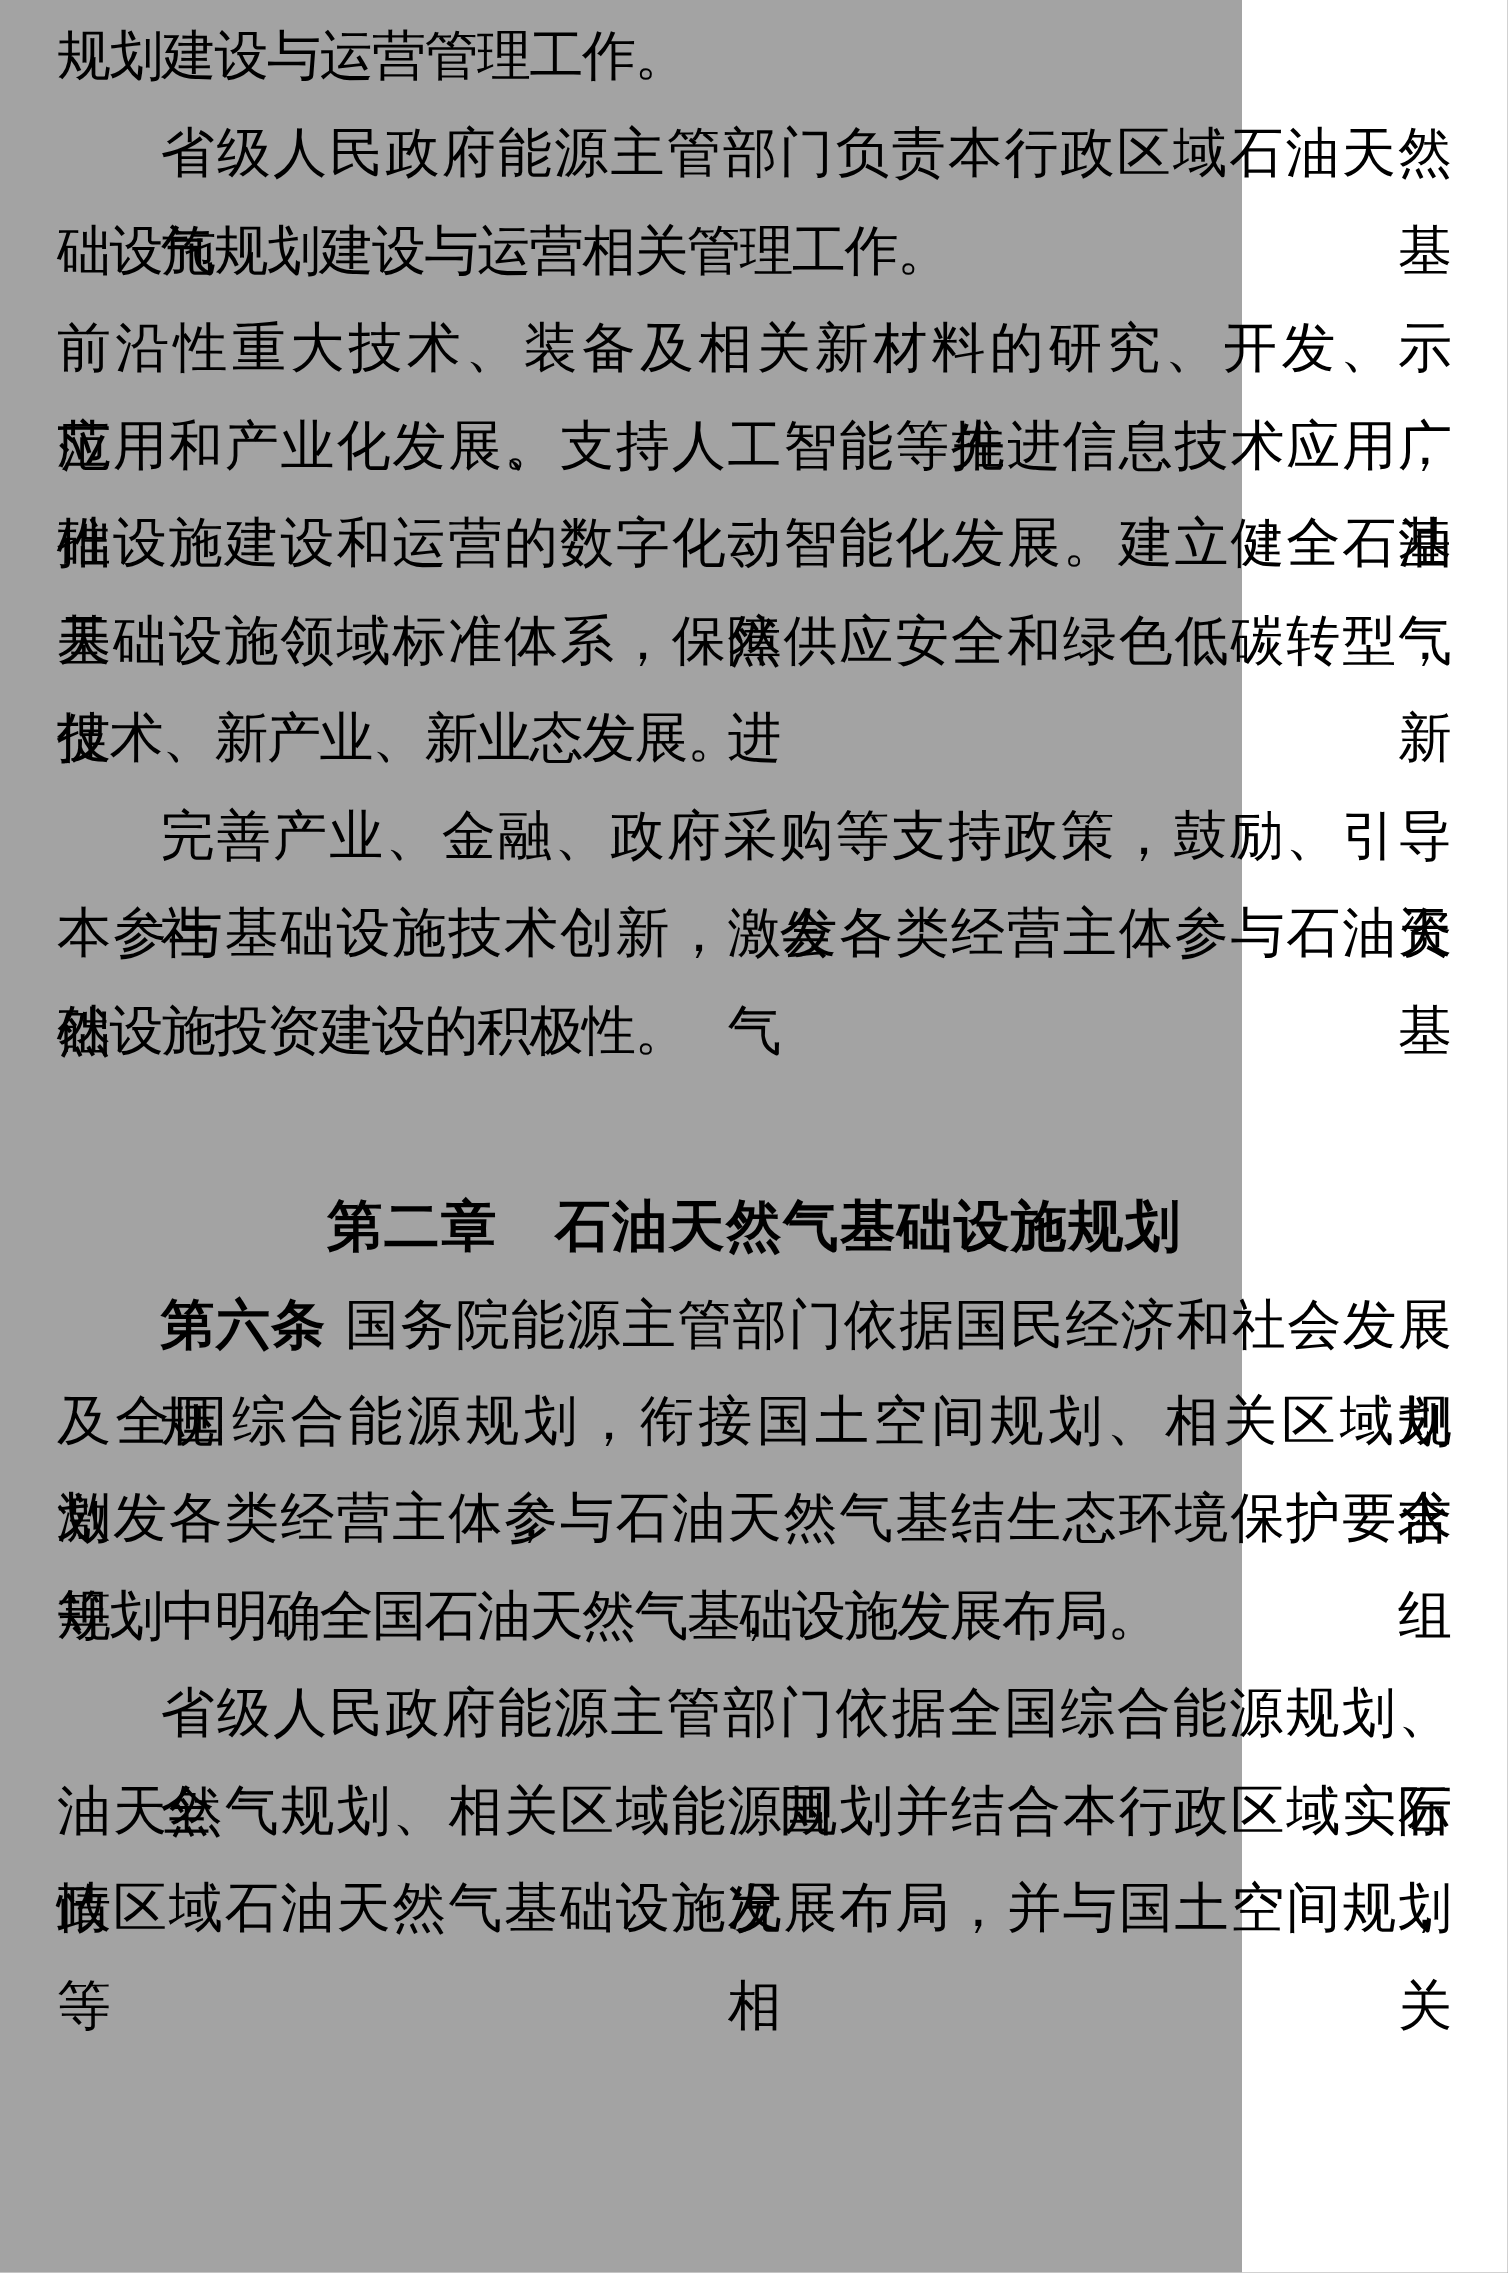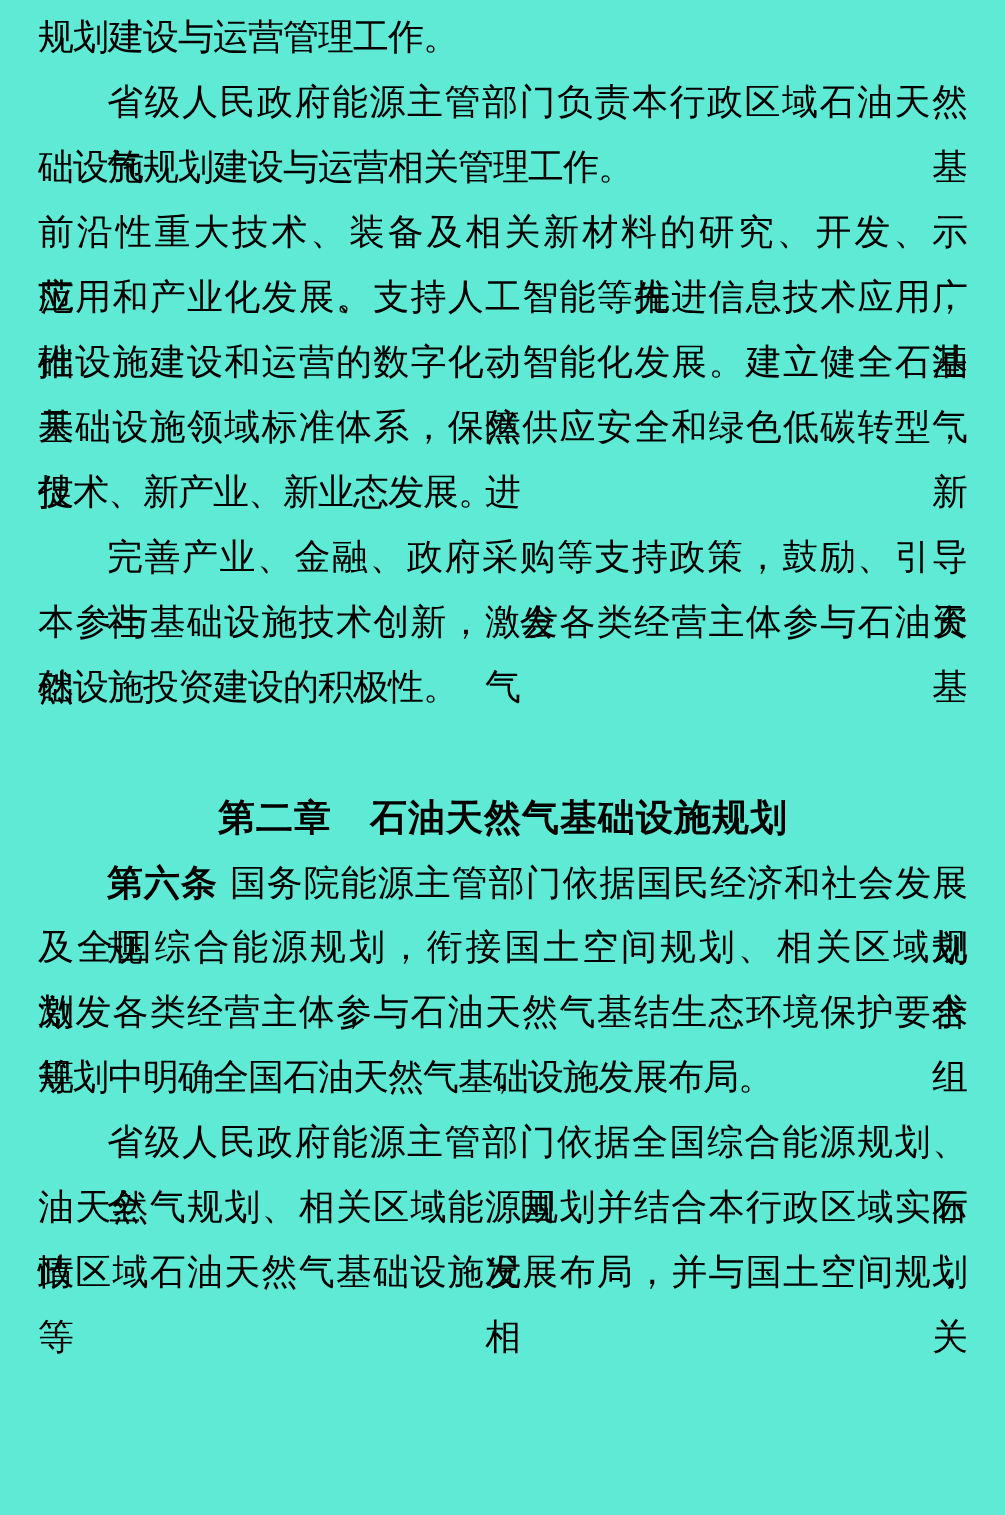--- a/index.html
+++ b/index.html
@@ -7,23 +7,23 @@
     padding: 0;
   }
   body {
     width: 1005px;
     height: 1515px;
     background: #ffffff;
     overflow: hidden;
   }
   .page {
     position: relative;
-    width: 1005px;
+    width: 828px;
     height: 1515px;
-    background: #5eead4;
+    background: #a3a3a3;
   }
   .content {
     position: absolute;
     top: 5px;
     left: 38px;
     width: 930px;
     color: #000000;
     font-family: "Liberation Serif", serif;
   }
   .line {

